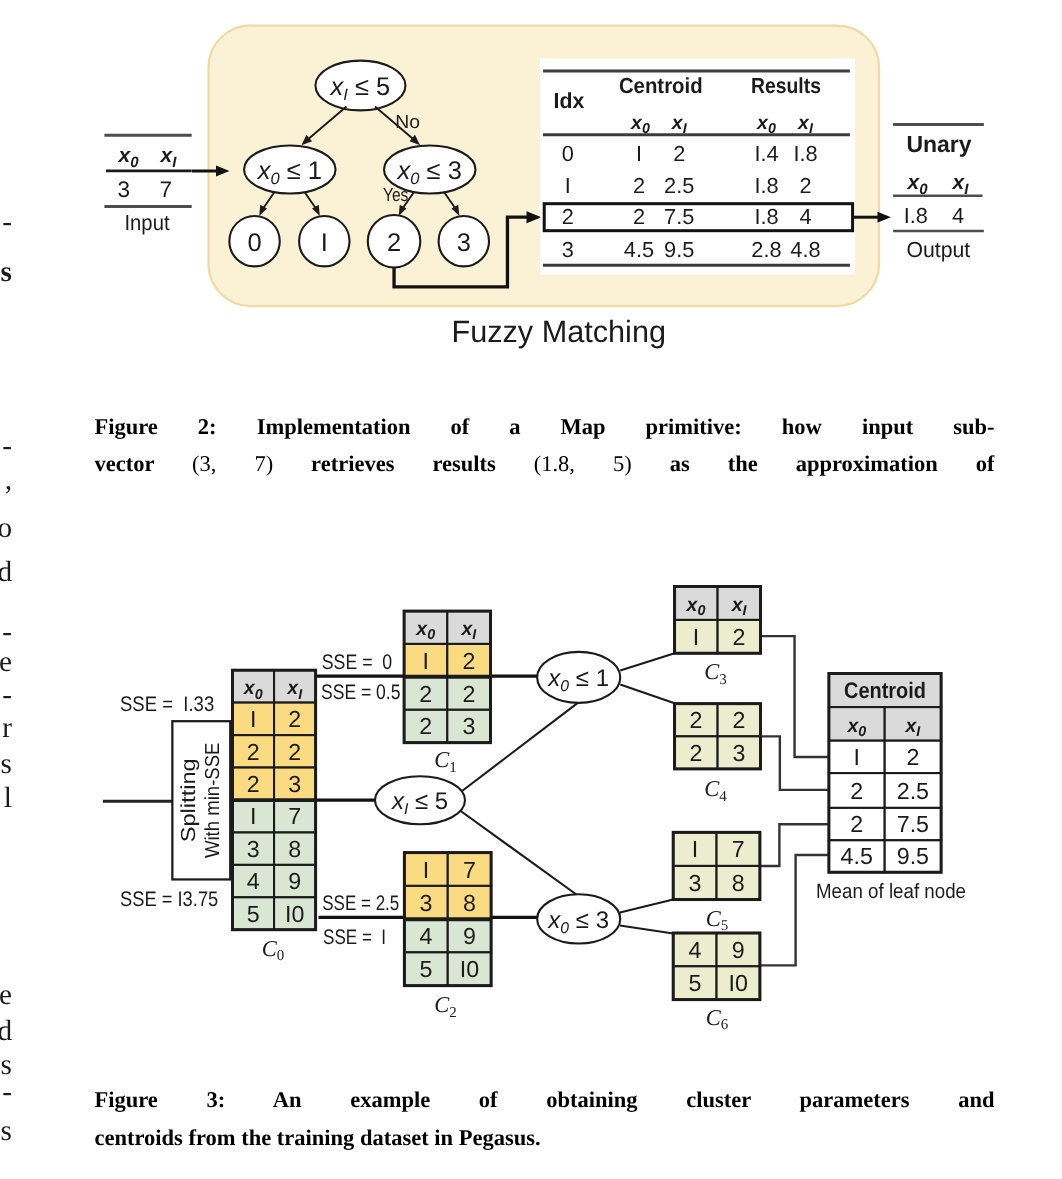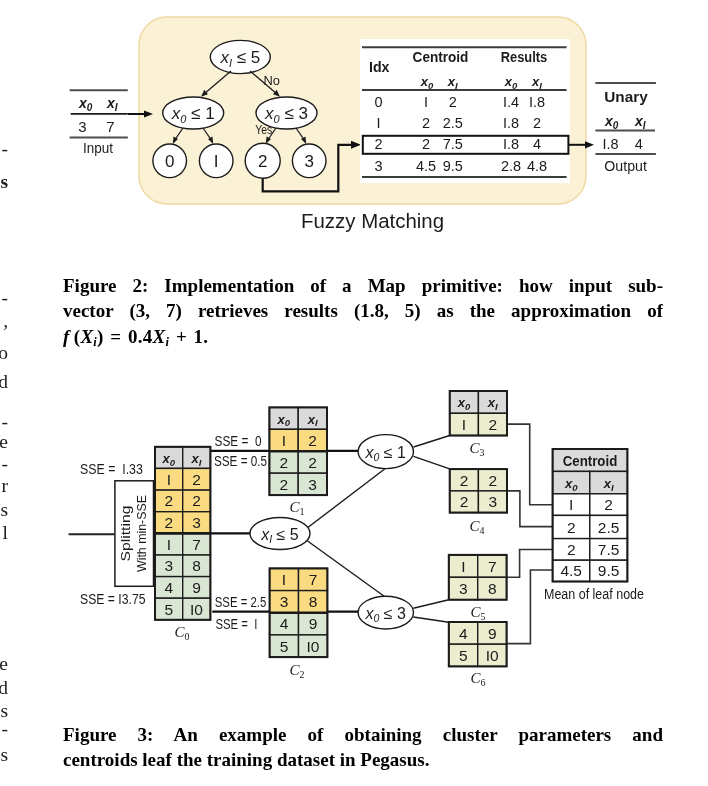--- a/index.html
+++ b/index.html
@@ -1,24 +1,24 @@
 <!DOCTYPE html>
 <html><head>
 <meta charset="utf-8">
 <style>
   html,body{margin:0;padding:0;}
   body{width:708px;height:786px;position:relative;overflow:hidden;background:#ffffff;
        font-family:"Liberation Sans",sans-serif;}
   .fr{position:absolute;font-family:"Liberation Serif",serif;font-size:19.5px;line-height:20px;
       color:#1b1b1b;left:-13px;width:21px;text-align:right;}
   .cap{position:absolute;left:63px;width:600px;font-family:"Liberation Serif",serif;
-       font-weight:bold;font-size:19px;line-height:25.3px;color:#000;}
+       font-weight:bold;font-size:15px;line-height:25.3px;color:#000;}
   .jl{text-align:justify;text-align-last:justify;height:25.3px;overflow:hidden;white-space:nowrap;}
   .it{font-style:italic;}
-  .nb{font-weight:bold;}
+  .nb{font-weight:normal;}
   svg{position:absolute;left:0;top:0;}
   sub.m{font-size:65%;line-height:0;vertical-align:-0.25em;}
 </style>
 </head>
 <body>
 
 <div class="fr" style="top:139px">-</div>
 <div class="fr" style="top:172px;font-weight:bold">s</div>
 <div class="fr" style="top:288px">-</div>
 <div class="fr" style="top:311px">,</div>
@@ -32,26 +32,25 @@
 <div class="fr" style="top:523px">l</div>
 <div class="fr" style="top:654px">e</div>
 <div class="fr" style="top:678px">d</div>
 <div class="fr" style="top:701px">s</div>
 <div class="fr" style="top:719px">-</div>
 <div class="fr" style="top:745px">s</div>
 
 <div class="cap" style="top:273px">
 <div class="jl">Figure 2: Implementation of a Map primitive: how input sub-</div>
 <div class="jl">vector <span class="nb">(3, 7)</span> retrieves results <span class="nb">(1.8, 5)</span> as the approximation of</div>
-<div class="nb" style="letter-spacing:0.3px;word-spacing:1.5px"><span class="it">f</span> (<span class="it">X<sub class="m">i</sub></span>) = 0.4<span class="it">X<sub class="m">i</sub></span> + <b>1.</b></div>
 </div>
 
 <div class="cap" style="top:722px">
 <div class="jl">Figure 3: An example of obtaining cluster parameters and</div>
-<div>centroids leaf the training dataset in Pegasus.</div>
+<div>centroids from the training dataset in Pegasus.</div>
 </div>
 
 <svg id="fig2" width="708" height="250" viewBox="0 0 708 250">
 
 <rect x="139" y="17" width="447" height="187" rx="28" fill="#FBF2D6" stroke="#EFD9A4" stroke-width="1.5"></rect>
 
 <g fill="#1b1b1b" font-size="15px" stroke="none">
   <line x1="69.6" y1="90.2" x2="127.8" y2="90.2" stroke="#4d4d4d" stroke-width="2"></line>
   <line x1="70.7" y1="113.9" x2="127.8" y2="113.9" stroke="#1b1b1b" stroke-width="1.8"></line>
   <line x1="69.6" y1="137.6" x2="127.8" y2="137.6" stroke="#4d4d4d" stroke-width="2"></line>

